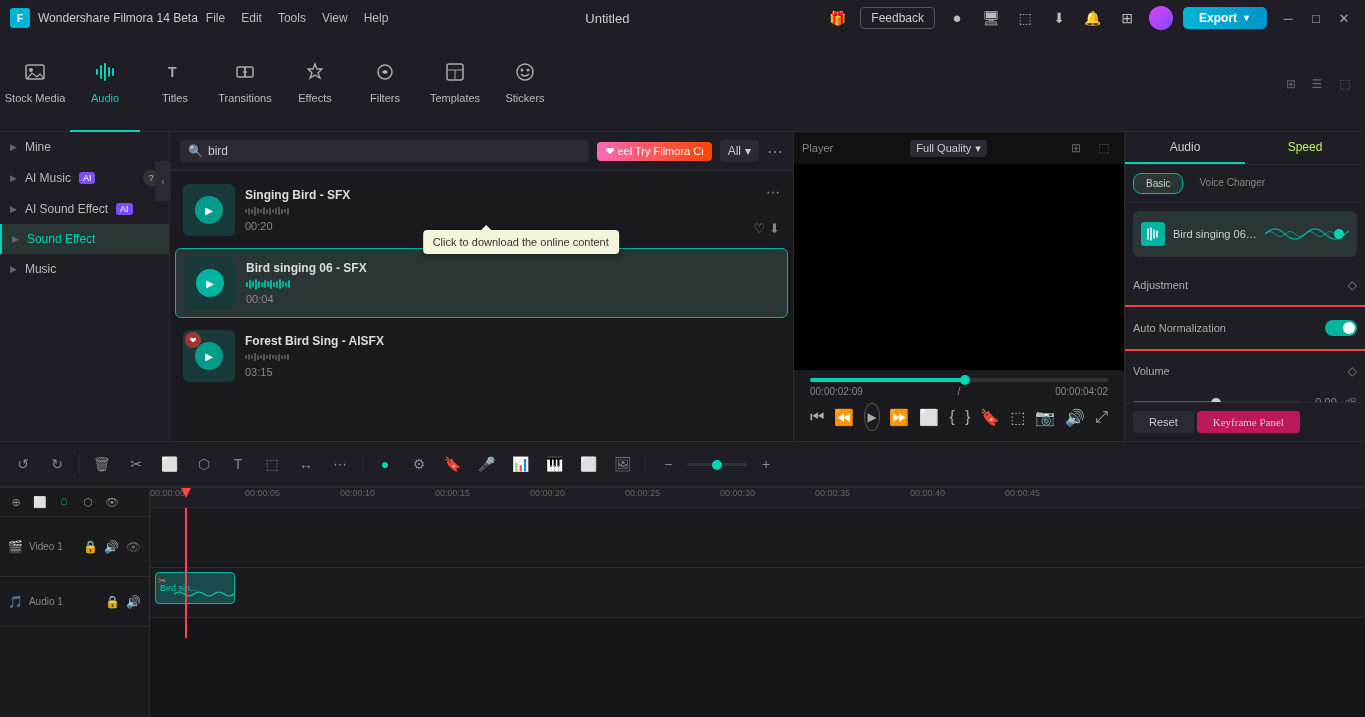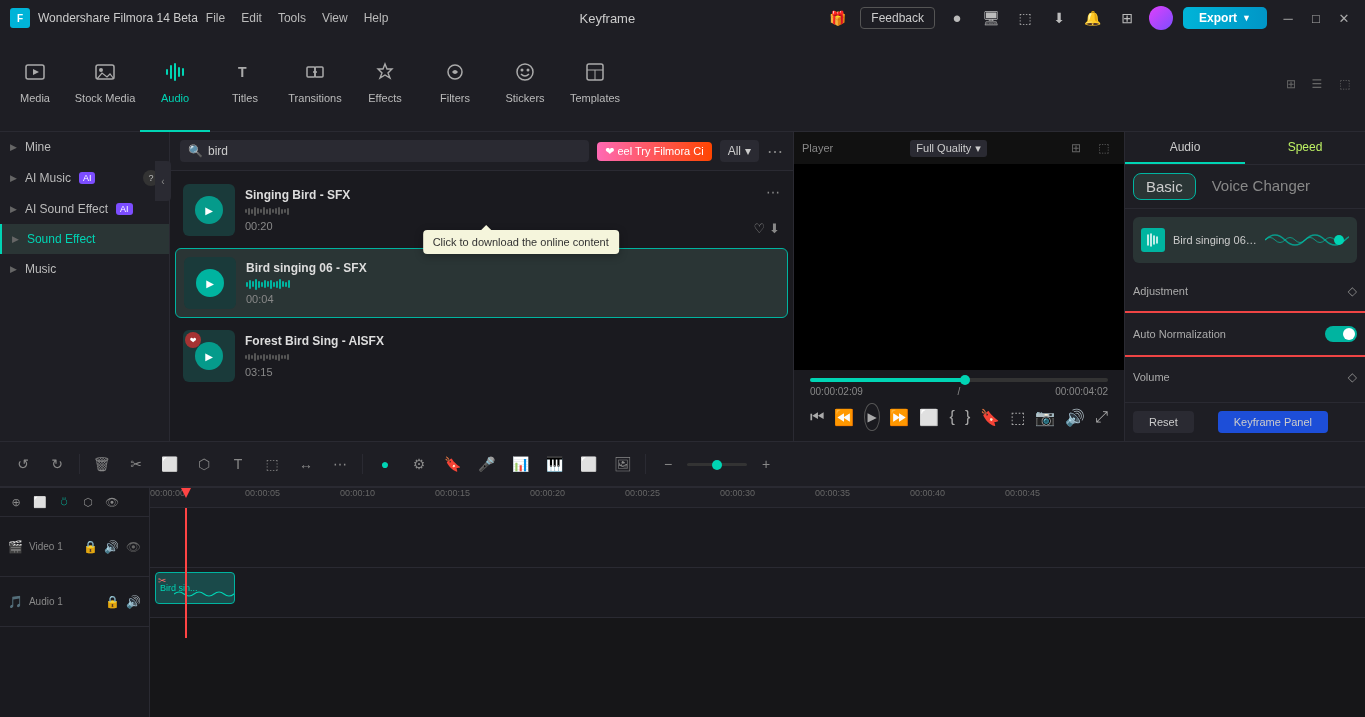--- a/index.html
+++ b/index.html
@@ -92,21 +92,21 @@
     .control-btns { display: flex; align-items: center; justify-content: center; gap: 10px; padding: 4px 8px; }
     .ctrl-btn { background: transparent; border: none; color: #aaa; cursor: pointer; font-size: 16px; display: flex; align-items: center; justify-content: center; }
     .ctrl-btn.play { width: 28px; height: 28px; border-radius: 50%; border: 1px solid #555; font-size: 12px; }
 
     
     .right-panel { width: 240px; background: #1e1e24; display: flex; flex-direction: column; }
     .right-tabs { display: flex; border-bottom: 1px solid #2a2a32; }
     .right-tab { flex: 1; text-align: center; padding: 8px; cursor: pointer; font-size: 12px; color: #bef264; border-bottom: 2px solid transparent; }
     .right-tab.active { color: #ccc; border-bottom-color: #00d4b4; }
     .right-subtabs { display: flex; gap: 4px; padding: 8px; border-bottom: 1px solid #2a2a32; }
-    .right-subtab { padding: 4px 12px; border-radius: 8px; font-size: 15px; cursor: pointer; color: #888; }
+    .right-subtab { padding: 4px 12px; border-radius: 8px; font-size: 10px; cursor: pointer; color: #888; }
     .right-subtab.active { background: #2a3535; color: #ccc; border: 1px solid #00b4a0; }
     .audio-track-preview { margin: 8px; background: #2a3535; border-radius: 6px; padding: 8px; display: flex; align-items: center; gap: 8px; }
     .track-thumb { width: 24px; height: 24px; border-radius: 3px; background: #00b4a0; display: flex; align-items: center; justify-content: center; font-size: 10px; color: white; }
     .track-info { flex: 1; overflow: hidden; }
     .track-name { font-size: 11px; color: #ccc; white-space: nowrap; overflow: hidden; text-overflow: ellipsis; }
     .track-wave-mini { height: 30px; flex: 1; position: relative; overflow: hidden; }
     .track-dot { width: 10px; height: 10px; background: #00d4b4; border-radius: 50%; position: absolute; right: 5px; top: 50%; transform: translateY(-50%); }
 
     
     .prop-section { padding: 8px; border-bottom: 2px solid #ef4444; }
@@ -153,22 +153,22 @@
     .clip-label { font-size: 9px; color: #00d4b4; white-space: nowrap; overflow: hidden; text-overflow: ellipsis; }
     .scissor-icon-clip { position: absolute; left: 2px; top: 2px; font-size: 10px; color: #ff6b6b; }
 
     
     ::-webkit-scrollbar { width: 4px; height: 4px; }
     ::-webkit-scrollbar-track { background: #1a1a1f; }
     ::-webkit-scrollbar-thumb { background: #444; border-radius: 2px; }
 
     .right-panel-scroll { flex: 1; overflow-y: auto; }
     .reset-btn { background: #2a2a32; border: none; color: #ccc; padding: 5px 16px; border-radius: 4px; cursor: pointer; font-size: 11px; }
-    .keyframe-panel-btn { background: #1d4ed8; border: none; color: #ccc; padding: 5px 16px; border-radius: 4px; cursor: pointer; font-size: 11px; }
-    .bottom-btns { display: flex; gap: 24px; padding: 8px; border-top: 1px solid #2a2a32; }
+    .keyframe-panel-btn { background: #be185d; border: none; color: #ccc; padding: 5px 16px; border-radius: 4px; cursor: pointer; font-size: 11px; font-family: Liberation Serif, serif; }
+    .bottom-btns { display: flex; gap: 3px; padding: 8px; border-top: 1px solid #2a2a32; }
     .toolbar-extra { display: flex; align-items: center; margin-left: auto; padding-right: 8px; gap: 4px; }
     .view-toggle { display: flex; gap: 2px; }
     .view-btn { width: 24px; height: 24px; display: flex; align-items: center; justify-content: center; color: #666; cursor: pointer; font-size: 12px; border-radius: 2px; }
   </style>
 </head>
 <body>
 
 <div class="title-bar">
   <div class="title-bar-left">
     <div class="app-logo">
@@ -179,21 +179,21 @@
     </div>
     <span class="app-name">Wondershare Filmora 14 Beta</span>
     <div class="title-bar-menu">
       <span class="menu-item">File</span>
       <span class="menu-item">Edit</span>
       <span class="menu-item">Tools</span>
       <span class="menu-item">View</span>
       <span class="menu-item">Help</span>
     </div>
   </div>
-  <div class="title-center">Keyframe</div>
+  <div class="title-center">Untitled</div>
   <div class="title-bar-right">
     <span class="icon-btn">🎁</span>
     <button class="feedback-btn">Feedback</button>
     <span class="icon-btn">⏺</span>
     <span class="icon-btn">🖥</span>
     <span class="icon-btn">⬚</span>
     <span class="icon-btn">⬇</span>
     <span class="icon-btn">🔔</span>
     <span class="icon-btn">⊞</span>
     <div class="avatar"></div>
@@ -208,29 +208,20 @@
 
 <div class="main-layout">
 
   <div class="content-area">
 
     <div class="toolbar">
       <div class="tool-item">
         <span class="tool-icon">
           <svg width="22" height="22" viewBox="0 0 22 22">
               <rect x="2" y="4" width="18" height="14" rx="2" fill="none" stroke="#aaa" stroke-width="1.5"></rect>
-              <polygon points="9,8 9,14 15,11" fill="#aaa"></polygon>
-            </svg>
-        </span>
-        <span class="tool-label">Media</span>
-      </div>
-      <div class="tool-item">
-        <span class="tool-icon">
-          <svg width="22" height="22" viewBox="0 0 22 22">
-              <rect x="2" y="4" width="18" height="14" rx="2" fill="none" stroke="#aaa" stroke-width="1.5"></rect>
               <circle cx="7" cy="9" r="2" fill="#aaa"></circle>
               <path d="M3 18 L8 12 L13 16 L16 13 L20 18" stroke="#aaa" fill="none" stroke-width="1.2"></path>
             </svg>
         </span>
         <span class="tool-label">Stock Media</span>
       </div>
       <div class="tool-item active">
         <span class="tool-icon">
           <svg width="22" height="22" viewBox="0 0 22 22">
               <path d="M7 5 L7 17 M11 3 L11 19 M15 7 L15 15 M3 9 L3 13 M19 8 L19 14" stroke="#00d4b4" stroke-width="2" stroke-linecap="round"></path>
@@ -265,41 +256,41 @@
         <span class="tool-label">Effects</span>
       </div>
       <div class="tool-item">
         <span class="tool-icon">
           <svg width="22" height="22" viewBox="0 0 22 22">
               <circle cx="11" cy="11" r="7" fill="none" stroke="#aaa" stroke-width="1.5"></circle>
               <path d="M8 11 Q11 7 14 11 Q11 15 8 11Z" fill="#aaa"></path>
             </svg>
         </span>
         <span class="tool-label">Filters</span>
+      </div>
+      <div class="tool-item">
+        <span class="tool-icon">
+          <svg width="22" height="22" viewBox="0 0 22 22">
+              <rect x="3" y="3" width="16" height="16" rx="2" fill="none" stroke="#aaa" stroke-width="1.5"></rect>
+              <line x1="3" y1="9" x2="19" y2="9" stroke="#aaa" stroke-width="1"></line>
+              <line x1="11" y1="9" x2="11" y2="19" stroke="#aaa" stroke-width="1"></line>
+            </svg>
+        </span>
+        <span class="tool-label">Templates</span>
       </div>
       <div class="tool-item">
         <span class="tool-icon">
           <svg width="22" height="22" viewBox="0 0 22 22">
               <circle cx="11" cy="11" r="8" fill="none" stroke="#aaa" stroke-width="1.5"></circle>
               <path d="M7 13 Q11 17 15 13" stroke="#aaa" fill="none" stroke-width="1.5"></path>
               <circle cx="8" cy="9" r="1.5" fill="#aaa"></circle>
               <circle cx="14" cy="9" r="1.5" fill="#aaa"></circle>
             </svg>
         </span>
         <span class="tool-label">Stickers</span>
-      </div>
-      <div class="tool-item">
-        <span class="tool-icon">
-          <svg width="22" height="22" viewBox="0 0 22 22">
-              <rect x="3" y="3" width="16" height="16" rx="2" fill="none" stroke="#aaa" stroke-width="1.5"></rect>
-              <line x1="3" y1="9" x2="19" y2="9" stroke="#aaa" stroke-width="1"></line>
-              <line x1="11" y1="9" x2="11" y2="19" stroke="#aaa" stroke-width="1"></line>
-            </svg>
-        </span>
-        <span class="tool-label">Templates</span>
       </div>
       <div class="toolbar-extra">
         <div class="view-toggle">
           <div class="view-btn">⊞</div>
           <div class="view-btn">☰</div>
         </div>
         <div class="view-btn">⬚</div>
       </div>
     </div>
 

